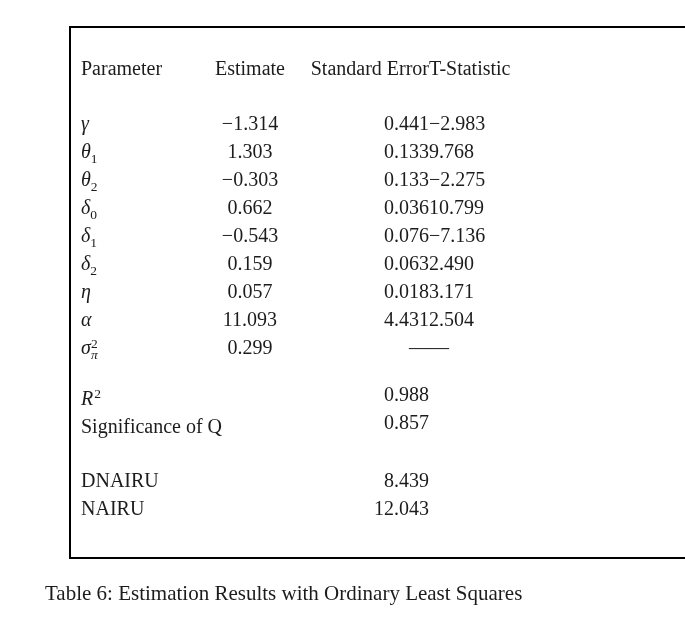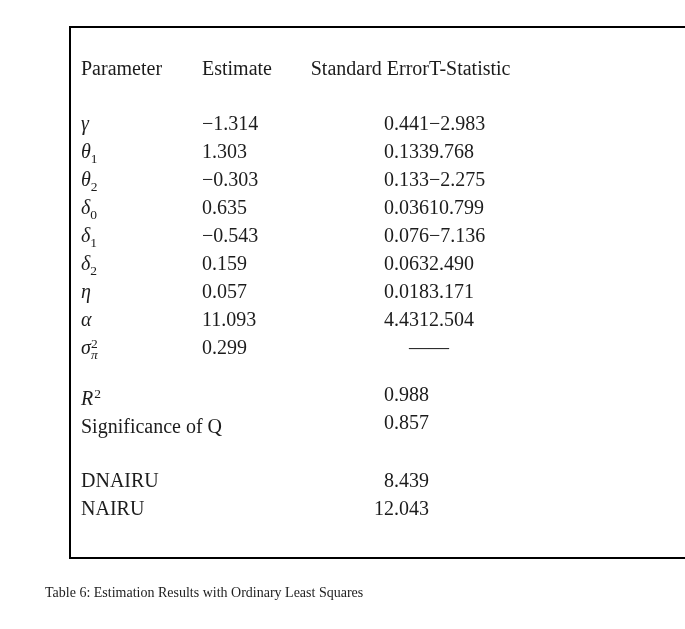--- a/index.html
+++ b/index.html
@@ -21,40 +21,40 @@
   }
   .row {
     display:grid;
     grid-template-columns:121px 96px 131px 160px;
     height:28px; line-height:28px;
     font-size:20px;
     white-space:nowrap;
   }
   .header-row { height:26px; line-height:26px; margin-bottom:28px; }
   .c1 { grid-column:1; text-align:left; }
-  .c2 { grid-column:2; text-align:left; }
+  .c2 { grid-column:2; text-align:center; }
   .c3 { grid-column:3; text-align:right; }
   .c4 { grid-column:4; text-align:left; }
   .label-span { grid-column:1 / 3; }
   .sum-first { margin-top:19px; }
   .nai-first { margin-top:30px; }
   .greek { font-style:italic; }
   .stack {
     display:inline-flex; flex-direction:column;
     vertical-align:middle;
   }
   .ssup, .ssub {
     display:block; height:11px; line-height:11px;
     font-size:13.5px; font-style:normal; text-align:left;
   }
   .ssub.it { font-style:italic; }
   .rsup { font-size:13.5px; vertical-align:7px; margin-left:1px; }
   .caption {
     position:absolute; left:45px; top:581px;
-    font-size:14px; line-height:24px;
+    font-size:21px; line-height:24px;
     color:#1c1c1c;
   }
 </style>
 </head>
 <body>
 
 <div class="tbox">
 
   <div class="row header-row">
     <span class="c1">Parameter</span>
@@ -91,21 +91,21 @@
     <span class="c2">−0.303</span>
     <span class="c3">0.133</span>
     <span class="c4">−2.275</span>
   </div>
 
   <div class="row">
     <span class="c1"><i class="greek">δ</i><span class="stack">
           <span class="ssup"></span>
           <span class="ssub">0</span>
         </span></span>
-    <span class="c2">0.635</span>
+    <span class="c2">0.662</span>
     <span class="c3">0.036</span>
     <span class="c4">10.799</span>
   </div>
 
   <div class="row">
     <span class="c1"><i class="greek">δ</i><span class="stack">
           <span class="ssup"></span>
           <span class="ssub">1</span>
         </span></span>
     <span class="c2">−0.543</span>

